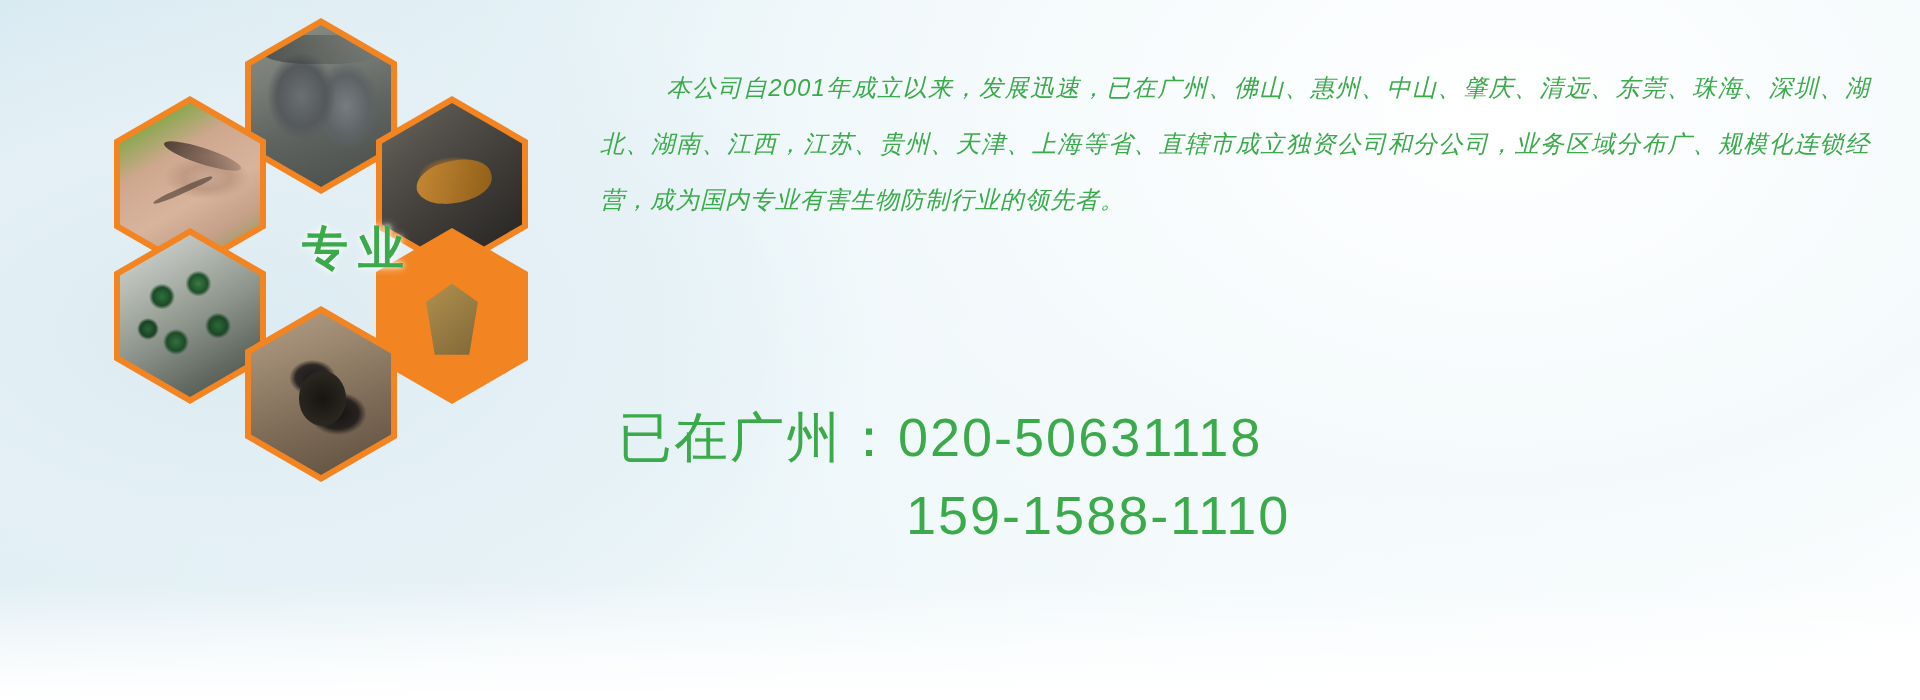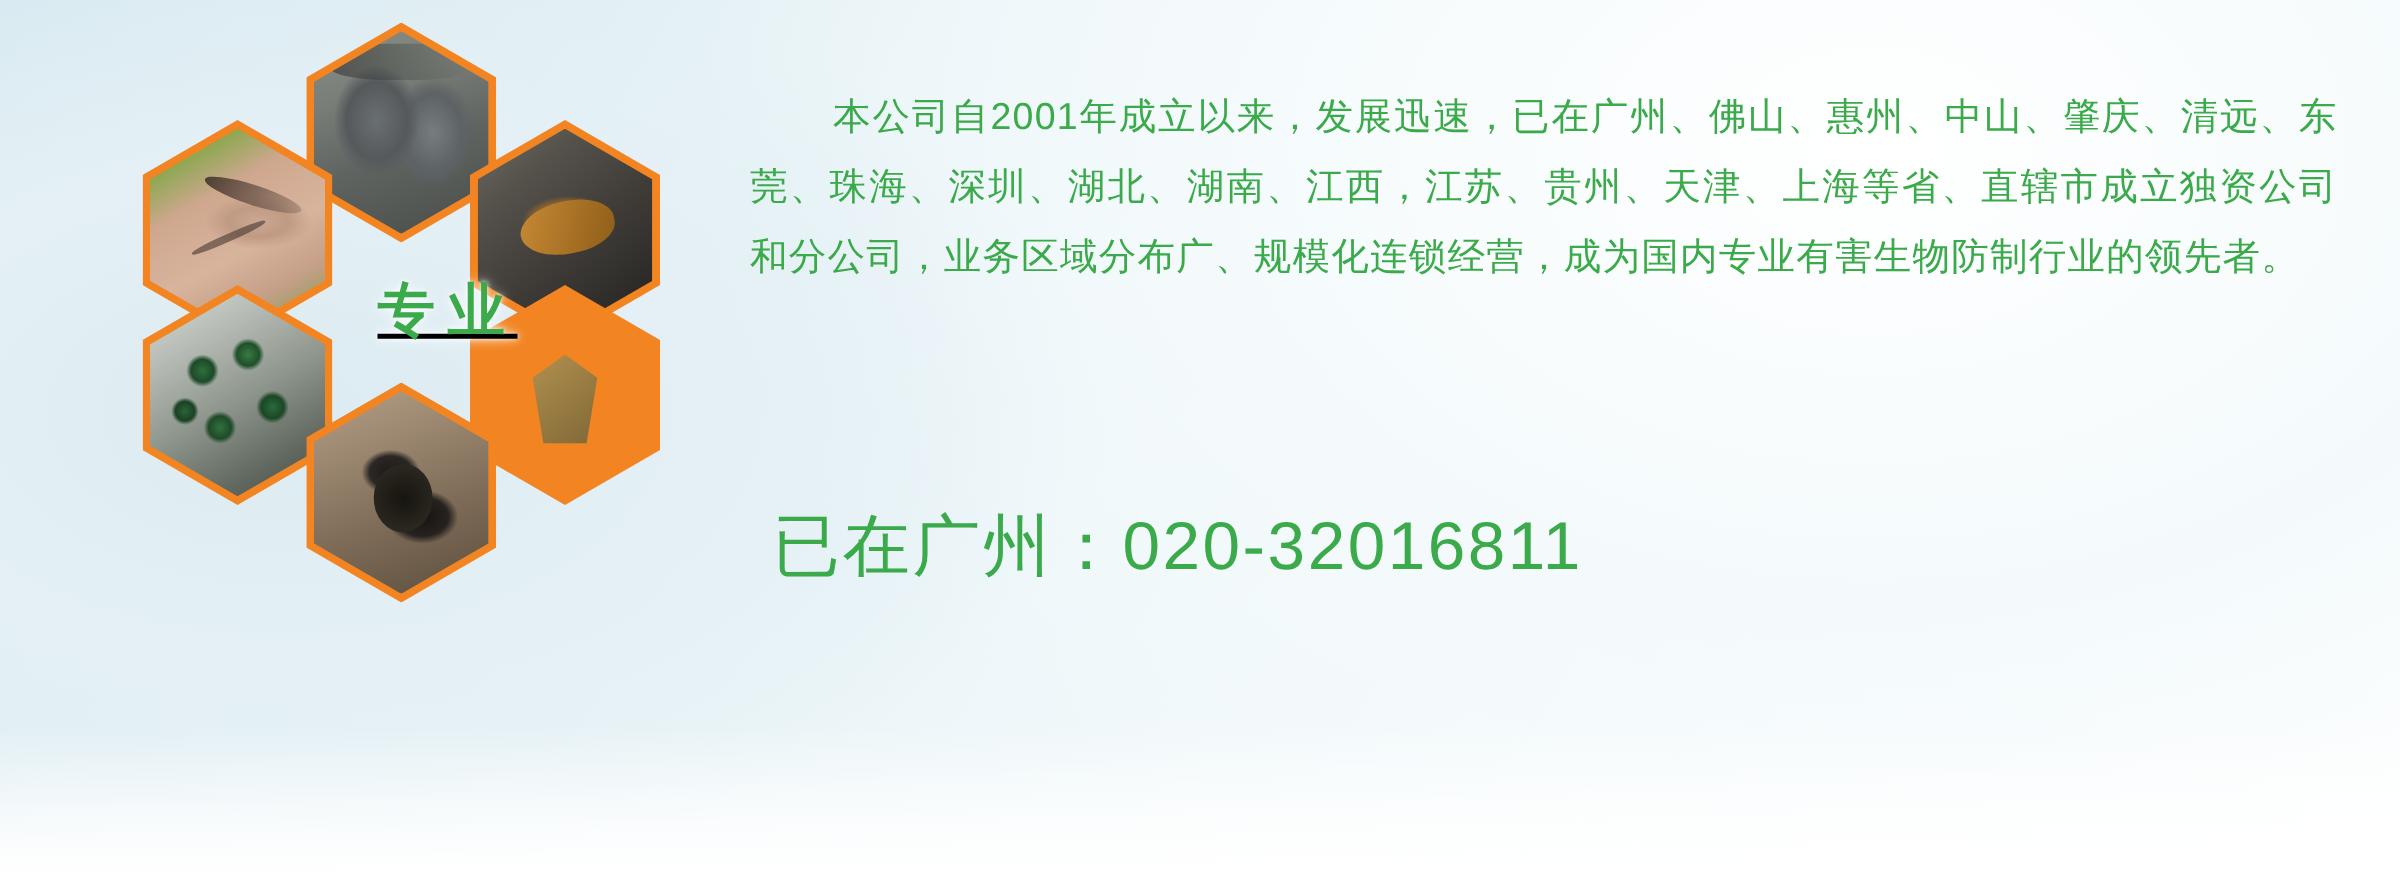--- a/index.html
+++ b/index.html
@@ -142,46 +142,46 @@
   }
 
   .hex-text {
     position: absolute;
     left: 178px;
     top: 200px;
     width: 160px;
     text-align: center;
     z-index: 6;
     pointer-events: none;
-    text-decoration: underline;
   }
   .hex-text .line {
     color: #3aaa4a;
     font-size: 46px;
     font-weight: 700;
     letter-spacing: 10px;
     text-indent: 10px;
     line-height: 60px;
     text-shadow: 0 0 4px rgba(255,255,255,.9), 0 0 10px rgba(255,255,255,.8);
   }
 
   
   .copy {
     position: absolute;
     left: 600px;
     top: 36px;
     width: 1270px;
   }
   .intro {
     color: #3aaa4a;
-    font-size: 30px;
+    font-size: 24px;
     line-height: 56px;
     text-align: justify;
     text-justify: inter-ideograph;
     letter-spacing: 1px;
+    font-style: italic;
   }
   .intro .indent { display: inline-block; width: 66px; }
 
   .contact {
     position: absolute;
     left: 618px;
     top: 398px;
     width: 1100px;
     color: #3aaa4a;
   }
@@ -247,16 +247,17 @@
     <div class="hex-text">
       <div class="line">专业</div>
     </div>
   </div>
 
   <div class="copy">
     <p class="intro"><span class="indent"></span><span>本公司自2001年成立以来，发展迅速，已在广州、佛山、惠州、中山、肇庆、清远、东莞、珠海、深圳、湖北、湖南、江西，江苏、贵州、天津、上海等省、直辖市成立独资公司和分公司，业务区域分布广、规模化连锁经营，成为国内专业有害生物防制行业的领先者。</span></p>
   </div>
 
   <div class="contact">
-    <div class="contact-line-1"><span>已在广州：</span><span>020-32016811</span></div>
+    <div class="contact-line-1"><span>已在广州：</span><span>020-50631118</span></div>
+    <div class="contact-line-2"><span>159-1588-1110</span></div>
   </div>
 
 </div>
 
 </body></html>

